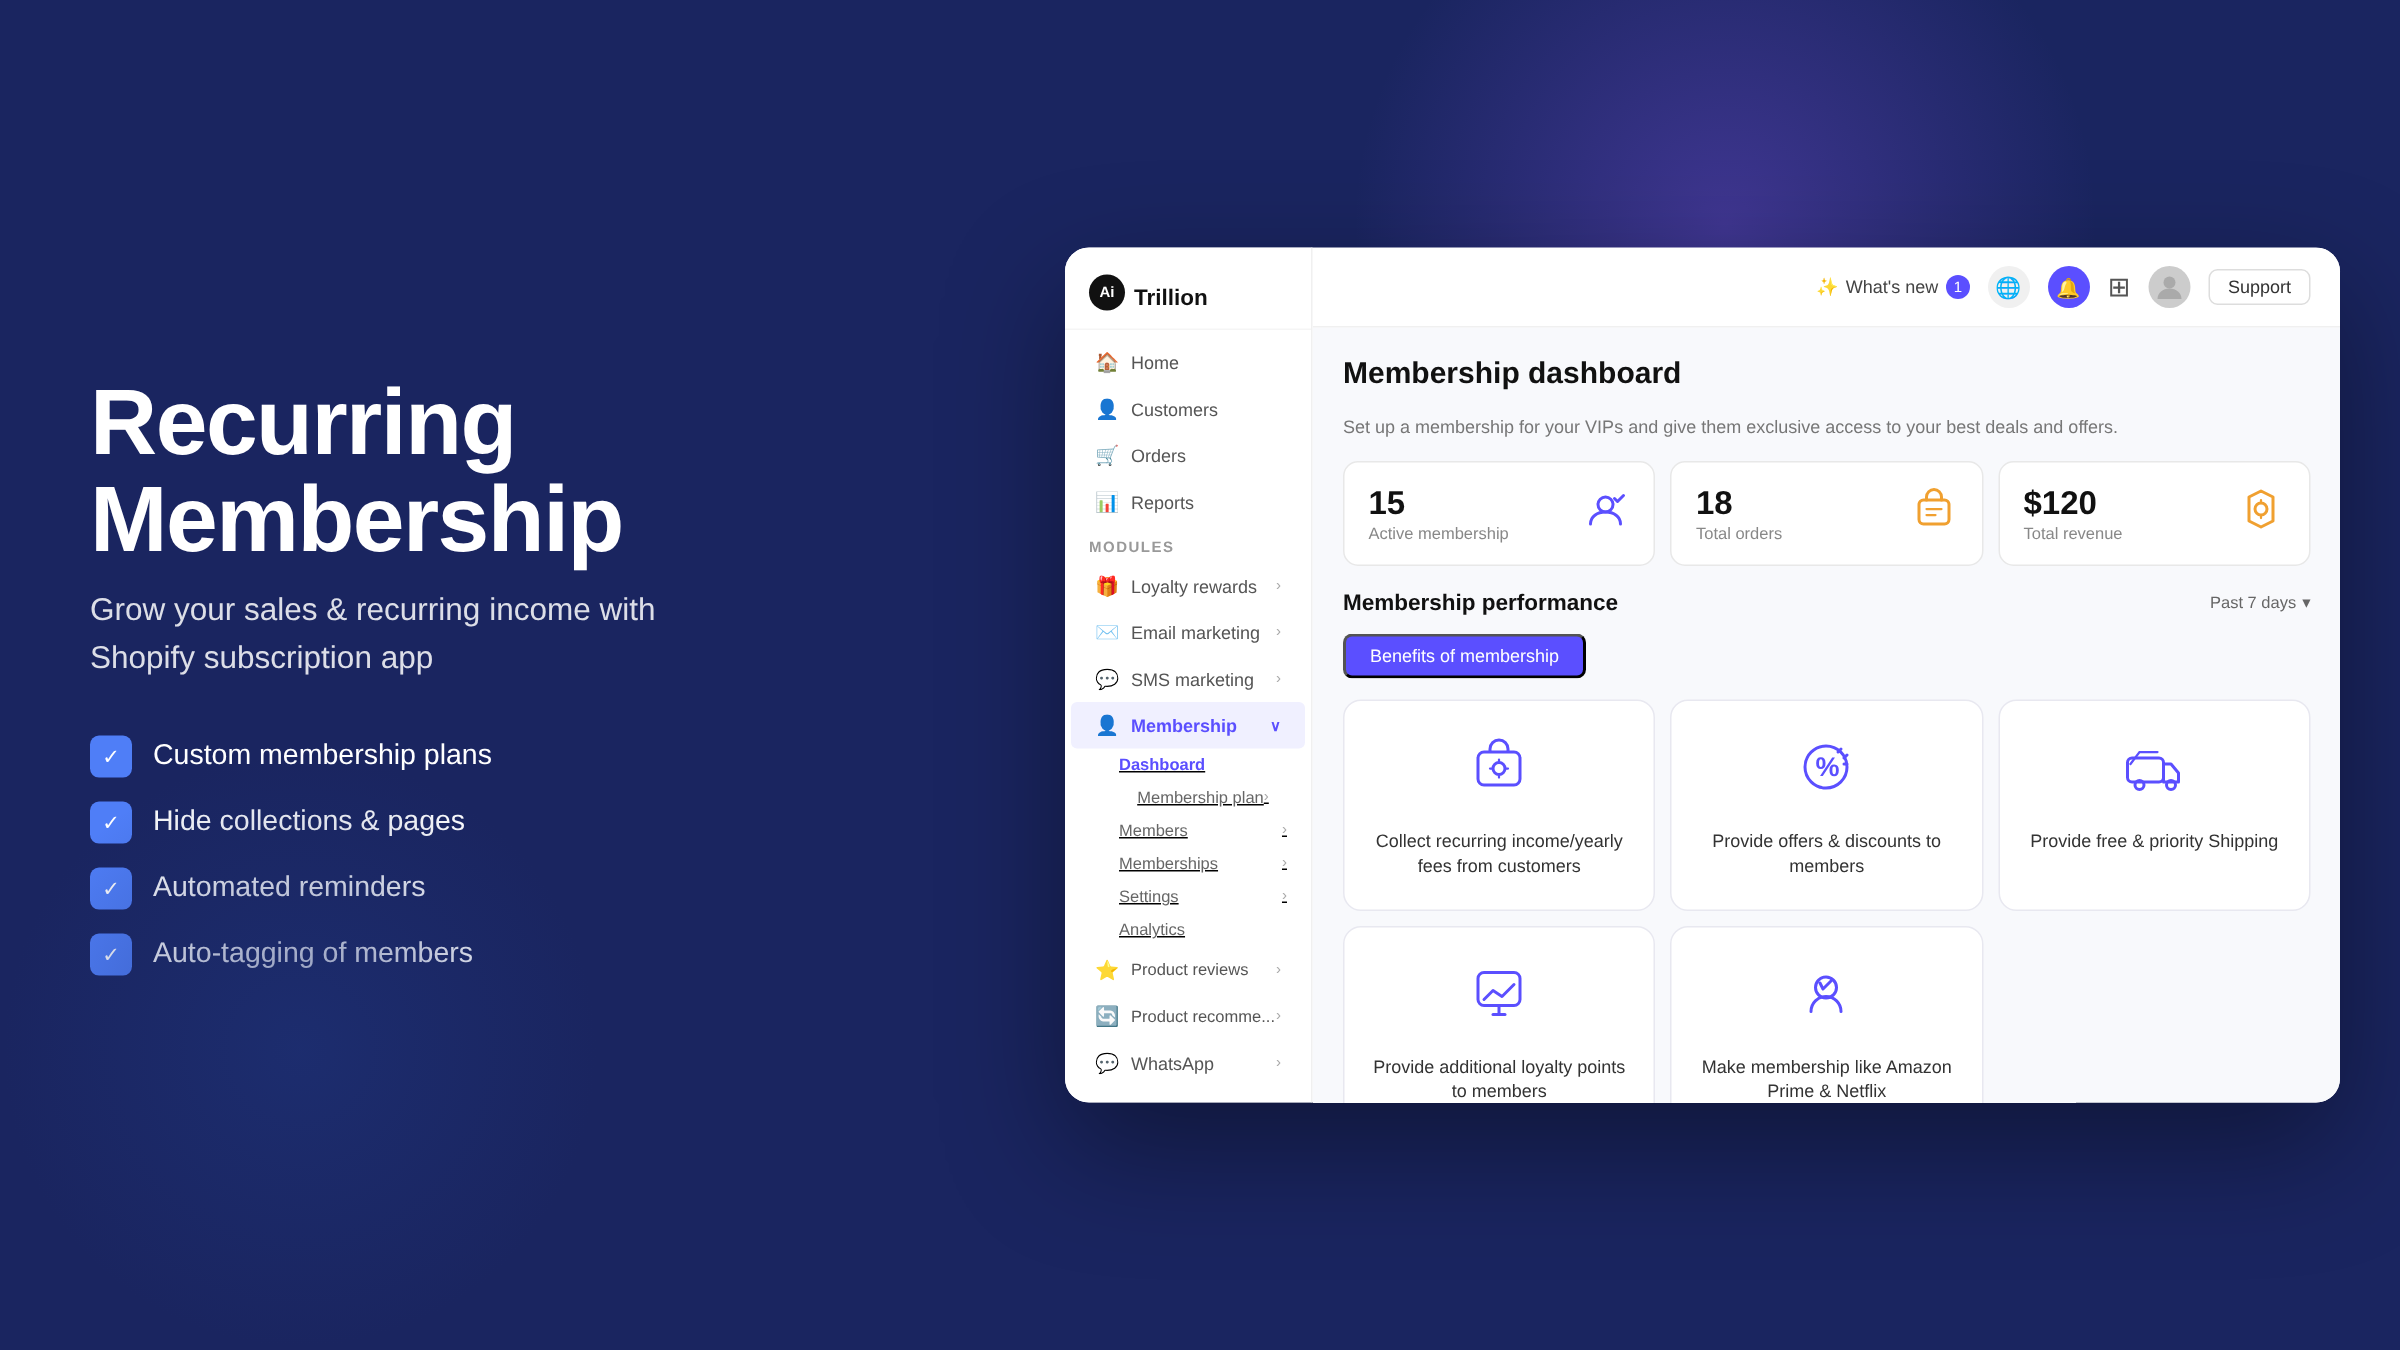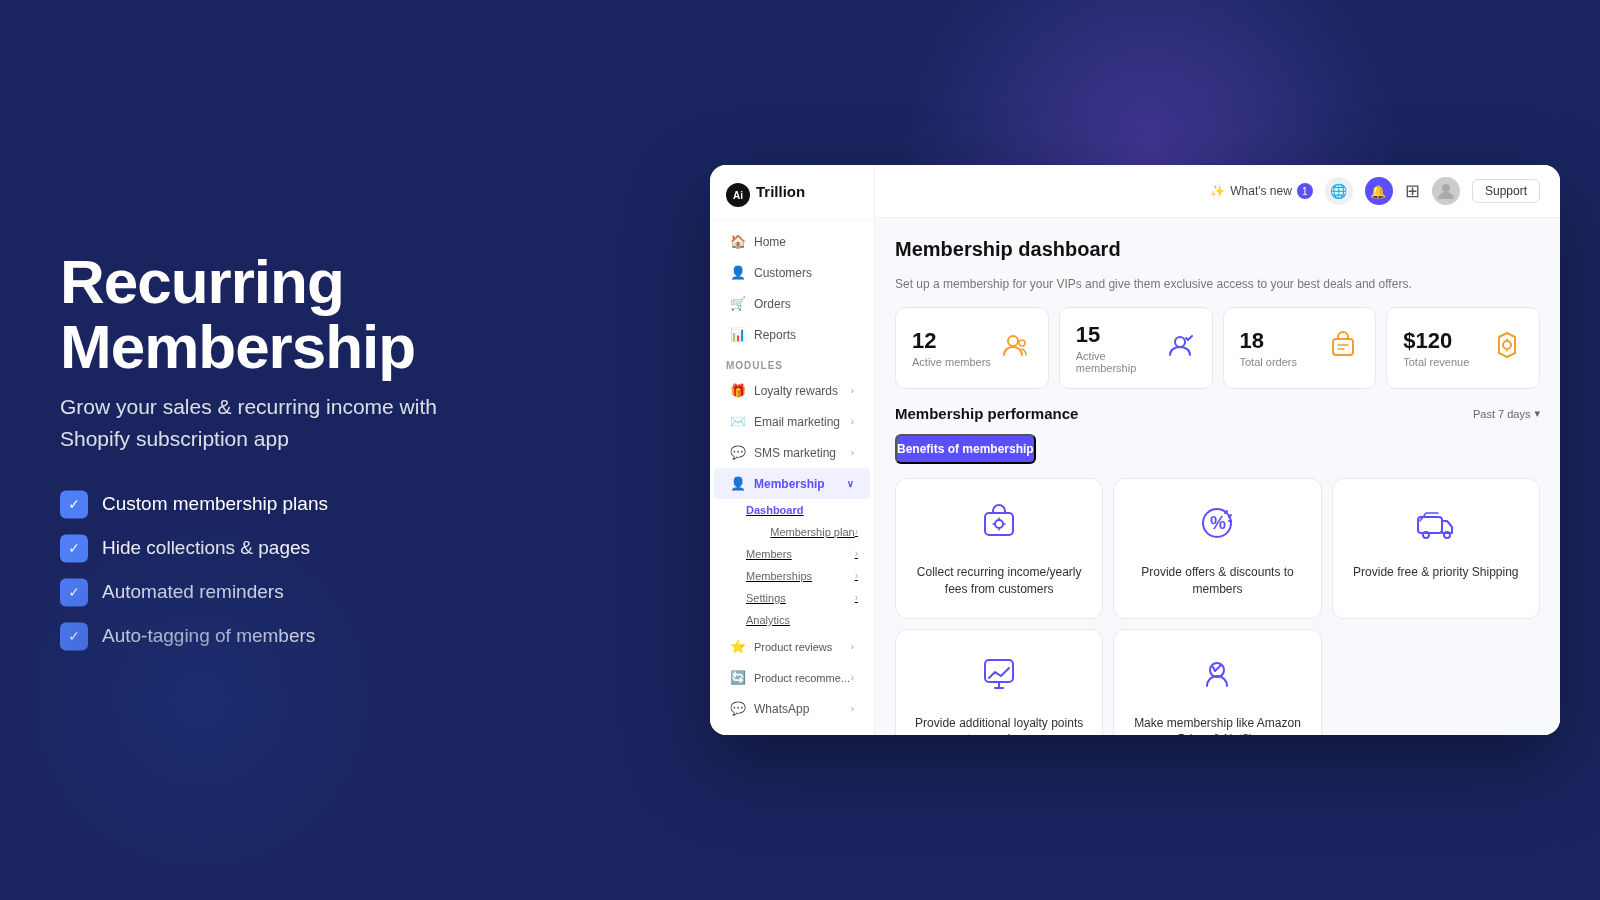--- a/index.html
+++ b/index.html
@@ -110,21 +110,21 @@
       background: white;
       border-right: 1px solid #f0f0f0;
       flex-shrink: 0;
       padding: 0;
       overflow-y: auto;
     }
 
     .sidebar-logo {
       padding: 18px 16px 12px;
       display: flex;
-      align-items: flex-start;
+      align-items: flex-end;
       gap: 6px;
       border-bottom: 1px solid #f5f5f5;
       margin-bottom: 6px;
     }
 
     .logo-icon {
       width: 24px;
       height: 24px;
       background: #111;
       border-radius: 50%;
@@ -382,23 +382,23 @@
     .tab-bar {
       display: flex;
       gap: 0;
       margin-bottom: 14px;
     }
 
     .tab-active {
       background: #5b4fff;
       color: white;
       border-radius: 6px;
-      padding: 6px 0;
+      padding: 6px 16px;
       font-size: 12px;
-      font-weight: 700;
+      font-weight: 400;
       cursor: pointer;
     }
 
     
     .benefits-grid {
       display: grid;
       grid-template-columns: repeat(3, 1fr);
       gap: 10px;
     }
 
@@ -511,21 +511,21 @@
         <span class="nav-icon" style="color:#5b4fff">👤</span>
         <span>Membership</span>
       </div>
       <span class="expand-icon" style="color:#5b4fff">∨</span>
     </div>
 
     <div class="submenu">
       <div class="submenu-item submenu-item-active">
         <span>Dashboard</span>
       </div>
-      <div class="submenu-item" style="display:flex;justify-content:flex-end">
+      <div class="submenu-item" style="display:flex;justify-content:center">
         <span>Membership plan</span>
         <span style="font-size:10px;color:#aaa">›</span>
       </div>
       <div class="submenu-item" style="display:flex;justify-content:space-between">
         <span>Members</span>
         <span style="font-size:10px;color:#aaa">›</span>
       </div>
       <div class="submenu-item" style="display:flex;justify-content:space-between">
         <span>Memberships</span>
         <span style="font-size:10px;color:#aaa">›</span>
@@ -580,34 +580,20 @@
         </svg>
       </div>
       <button class="support-btn">Support</button>
     </div>
 
     <div class="dashboard-body">
       <h2 class="dashboard-title">Membership dashboard</h2>
       <p class="dashboard-subtitle">Set up a membership for your VIPs and give them exclusive access to your best deals and offers.</p>
 
       <div class="stats-row">
-        <div class="stat-card">
-          <div class="stat-info">
-            <div class="stat-number">12</div>
-            <div class="stat-label">Active members</div>
-          </div>
-          <div class="stat-icon stat-icon-blue">
-            <svg width="32" height="32" viewBox="0 0 32 32" fill="none">
-              <circle cx="13" cy="12" r="5" stroke="#f0a030" stroke-width="2"></circle>
-              <path d="M4 26c0-5 4-8 9-8s9 3 9 8" stroke="#f0a030" stroke-width="2" stroke-linecap="round"></path>
-              <circle cx="22" cy="14" r="3" stroke="#f0a030" stroke-width="1.5"></circle>
-              <path d="M26 26c0-3-2-5-4-6" stroke="#f0a030" stroke-width="1.5" stroke-linecap="round"></path>
-            </svg>
-          </div>
-        </div>
         <div class="stat-card">
           <div class="stat-info">
             <div class="stat-number">15</div>
             <div class="stat-label">Active membership</div>
           </div>
           <div class="stat-icon">
             <svg width="32" height="32" viewBox="0 0 32 32" fill="none">
               <circle cx="16" cy="13" r="5" stroke="#5b4fff" stroke-width="2"></circle>
               <path d="M6 26c0-5 4.5-8 10-8s10 3 10 8" stroke="#5b4fff" stroke-width="2" stroke-linecap="round"></path>
               <path d="M22 9 L24 11 L28 7" stroke="#5b4fff" stroke-width="2" stroke-linecap="round" stroke-linejoin="round"></path>

